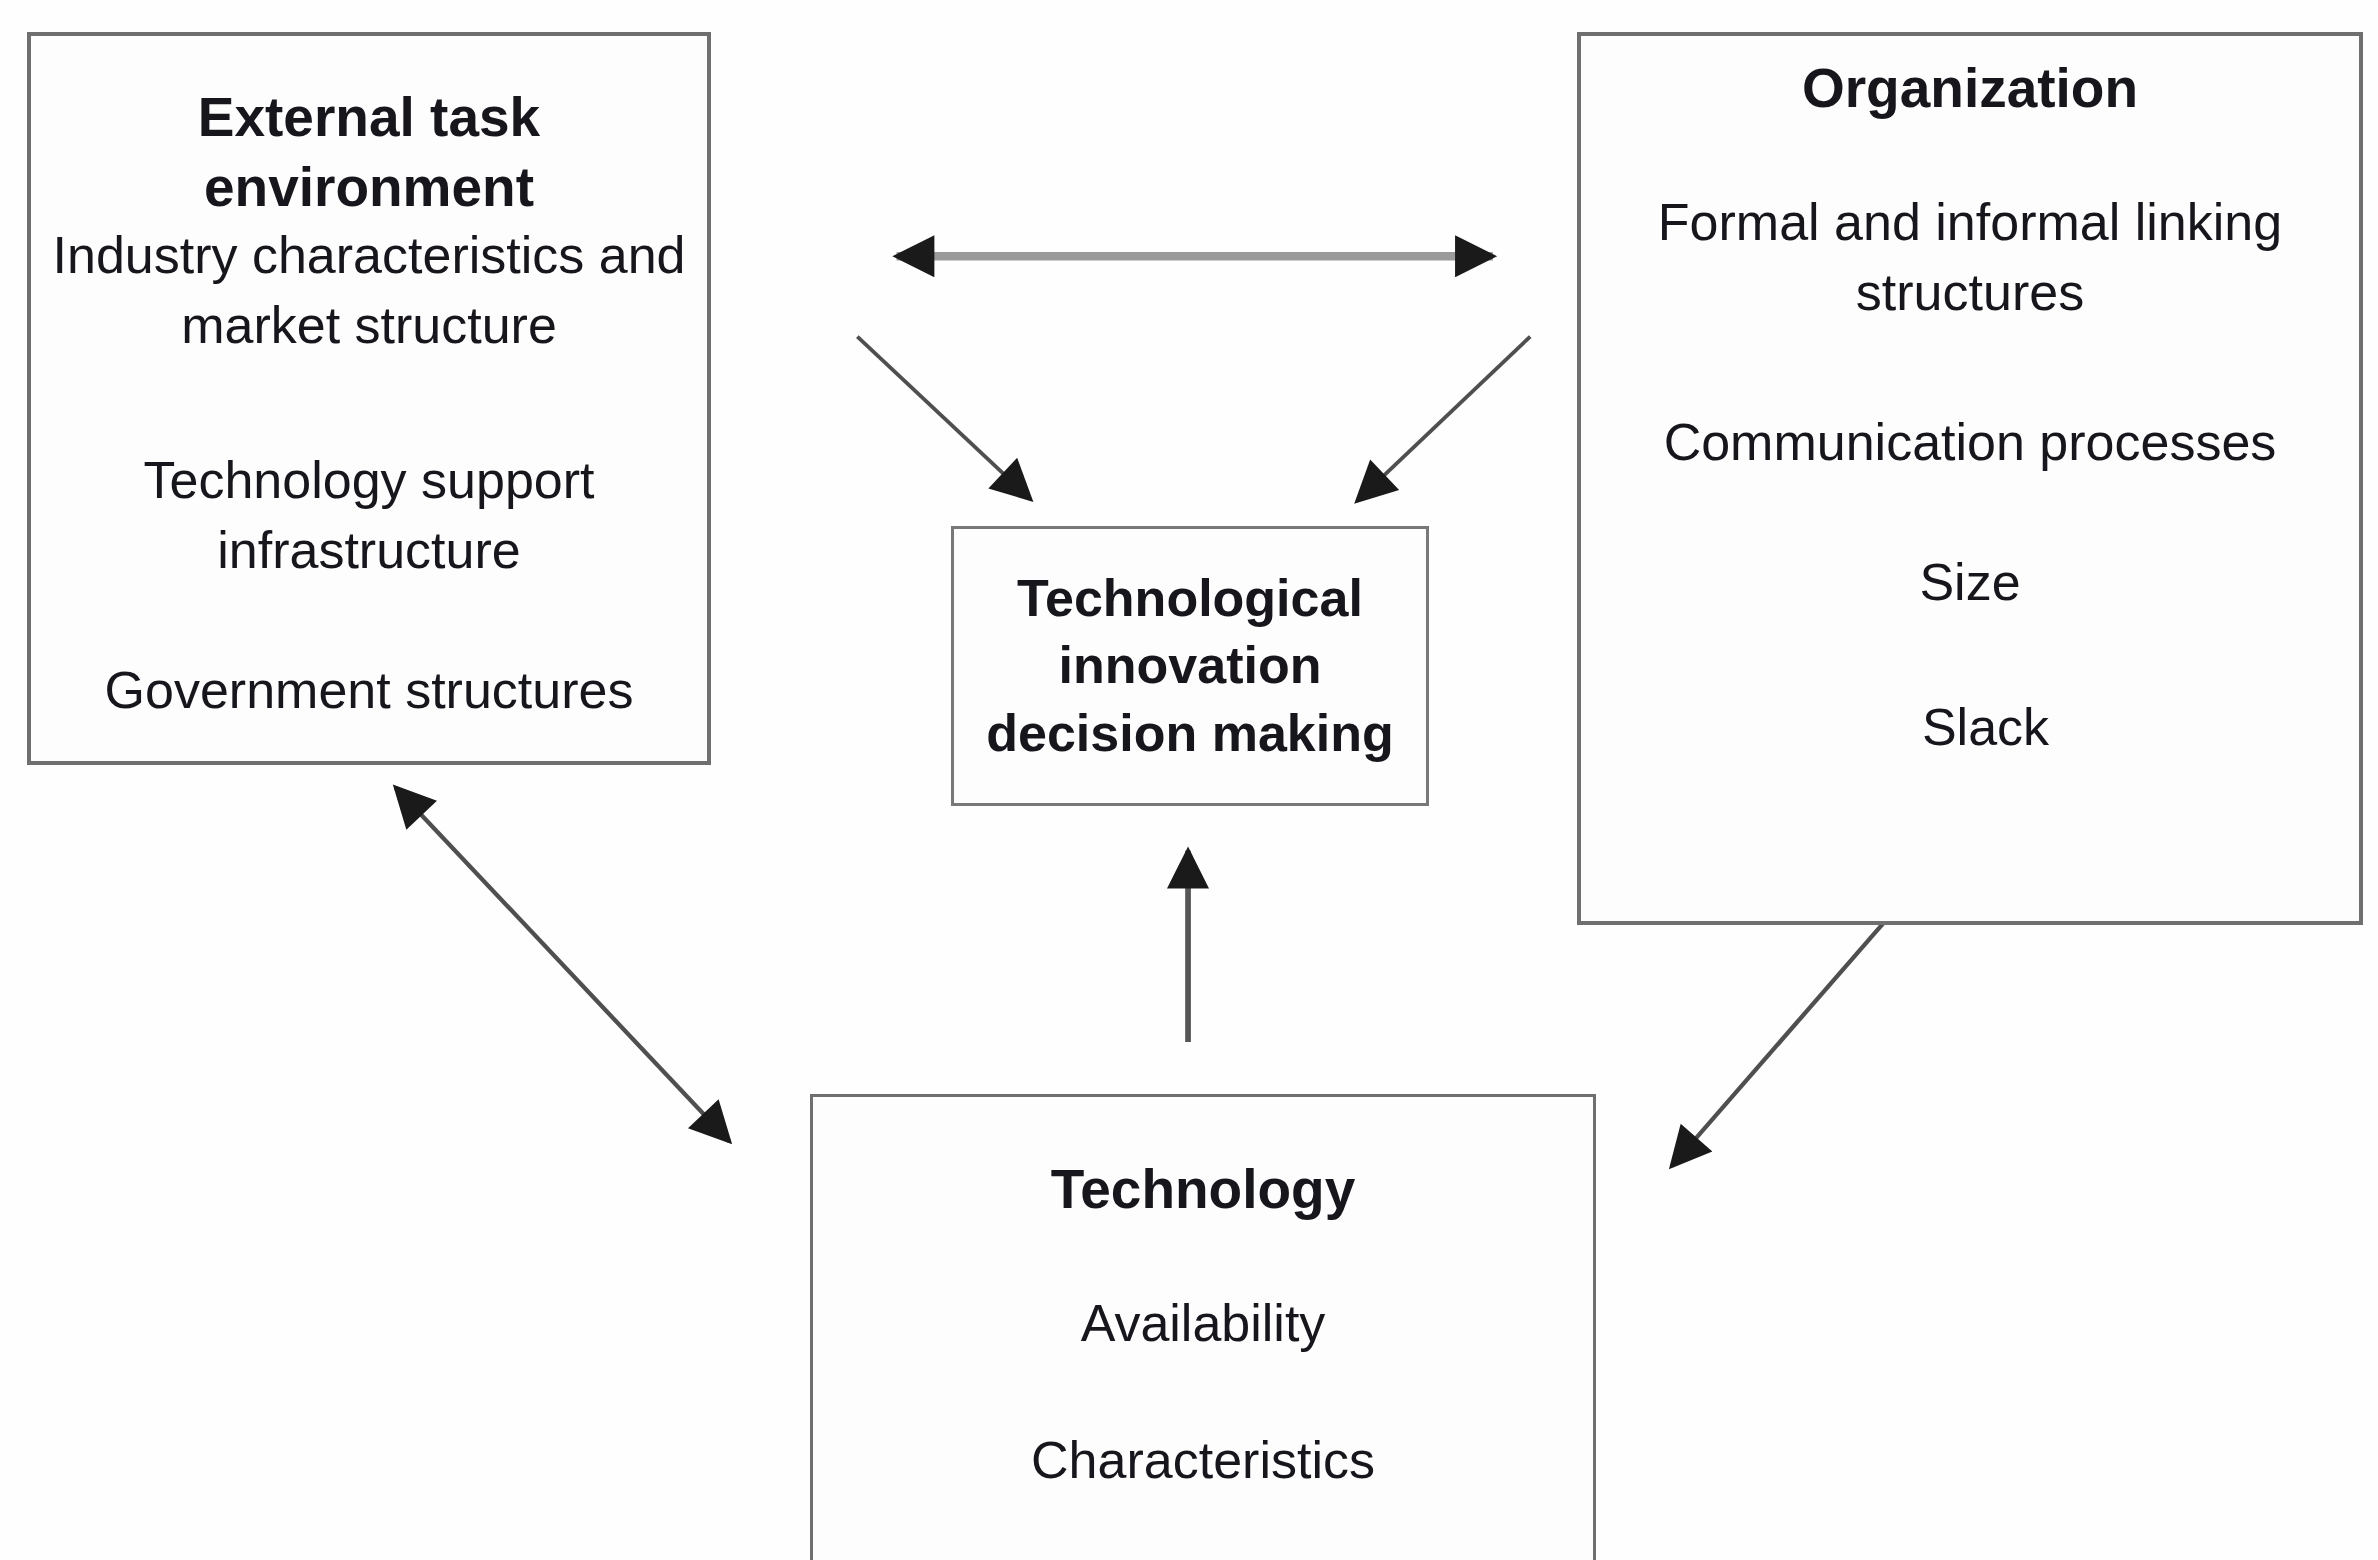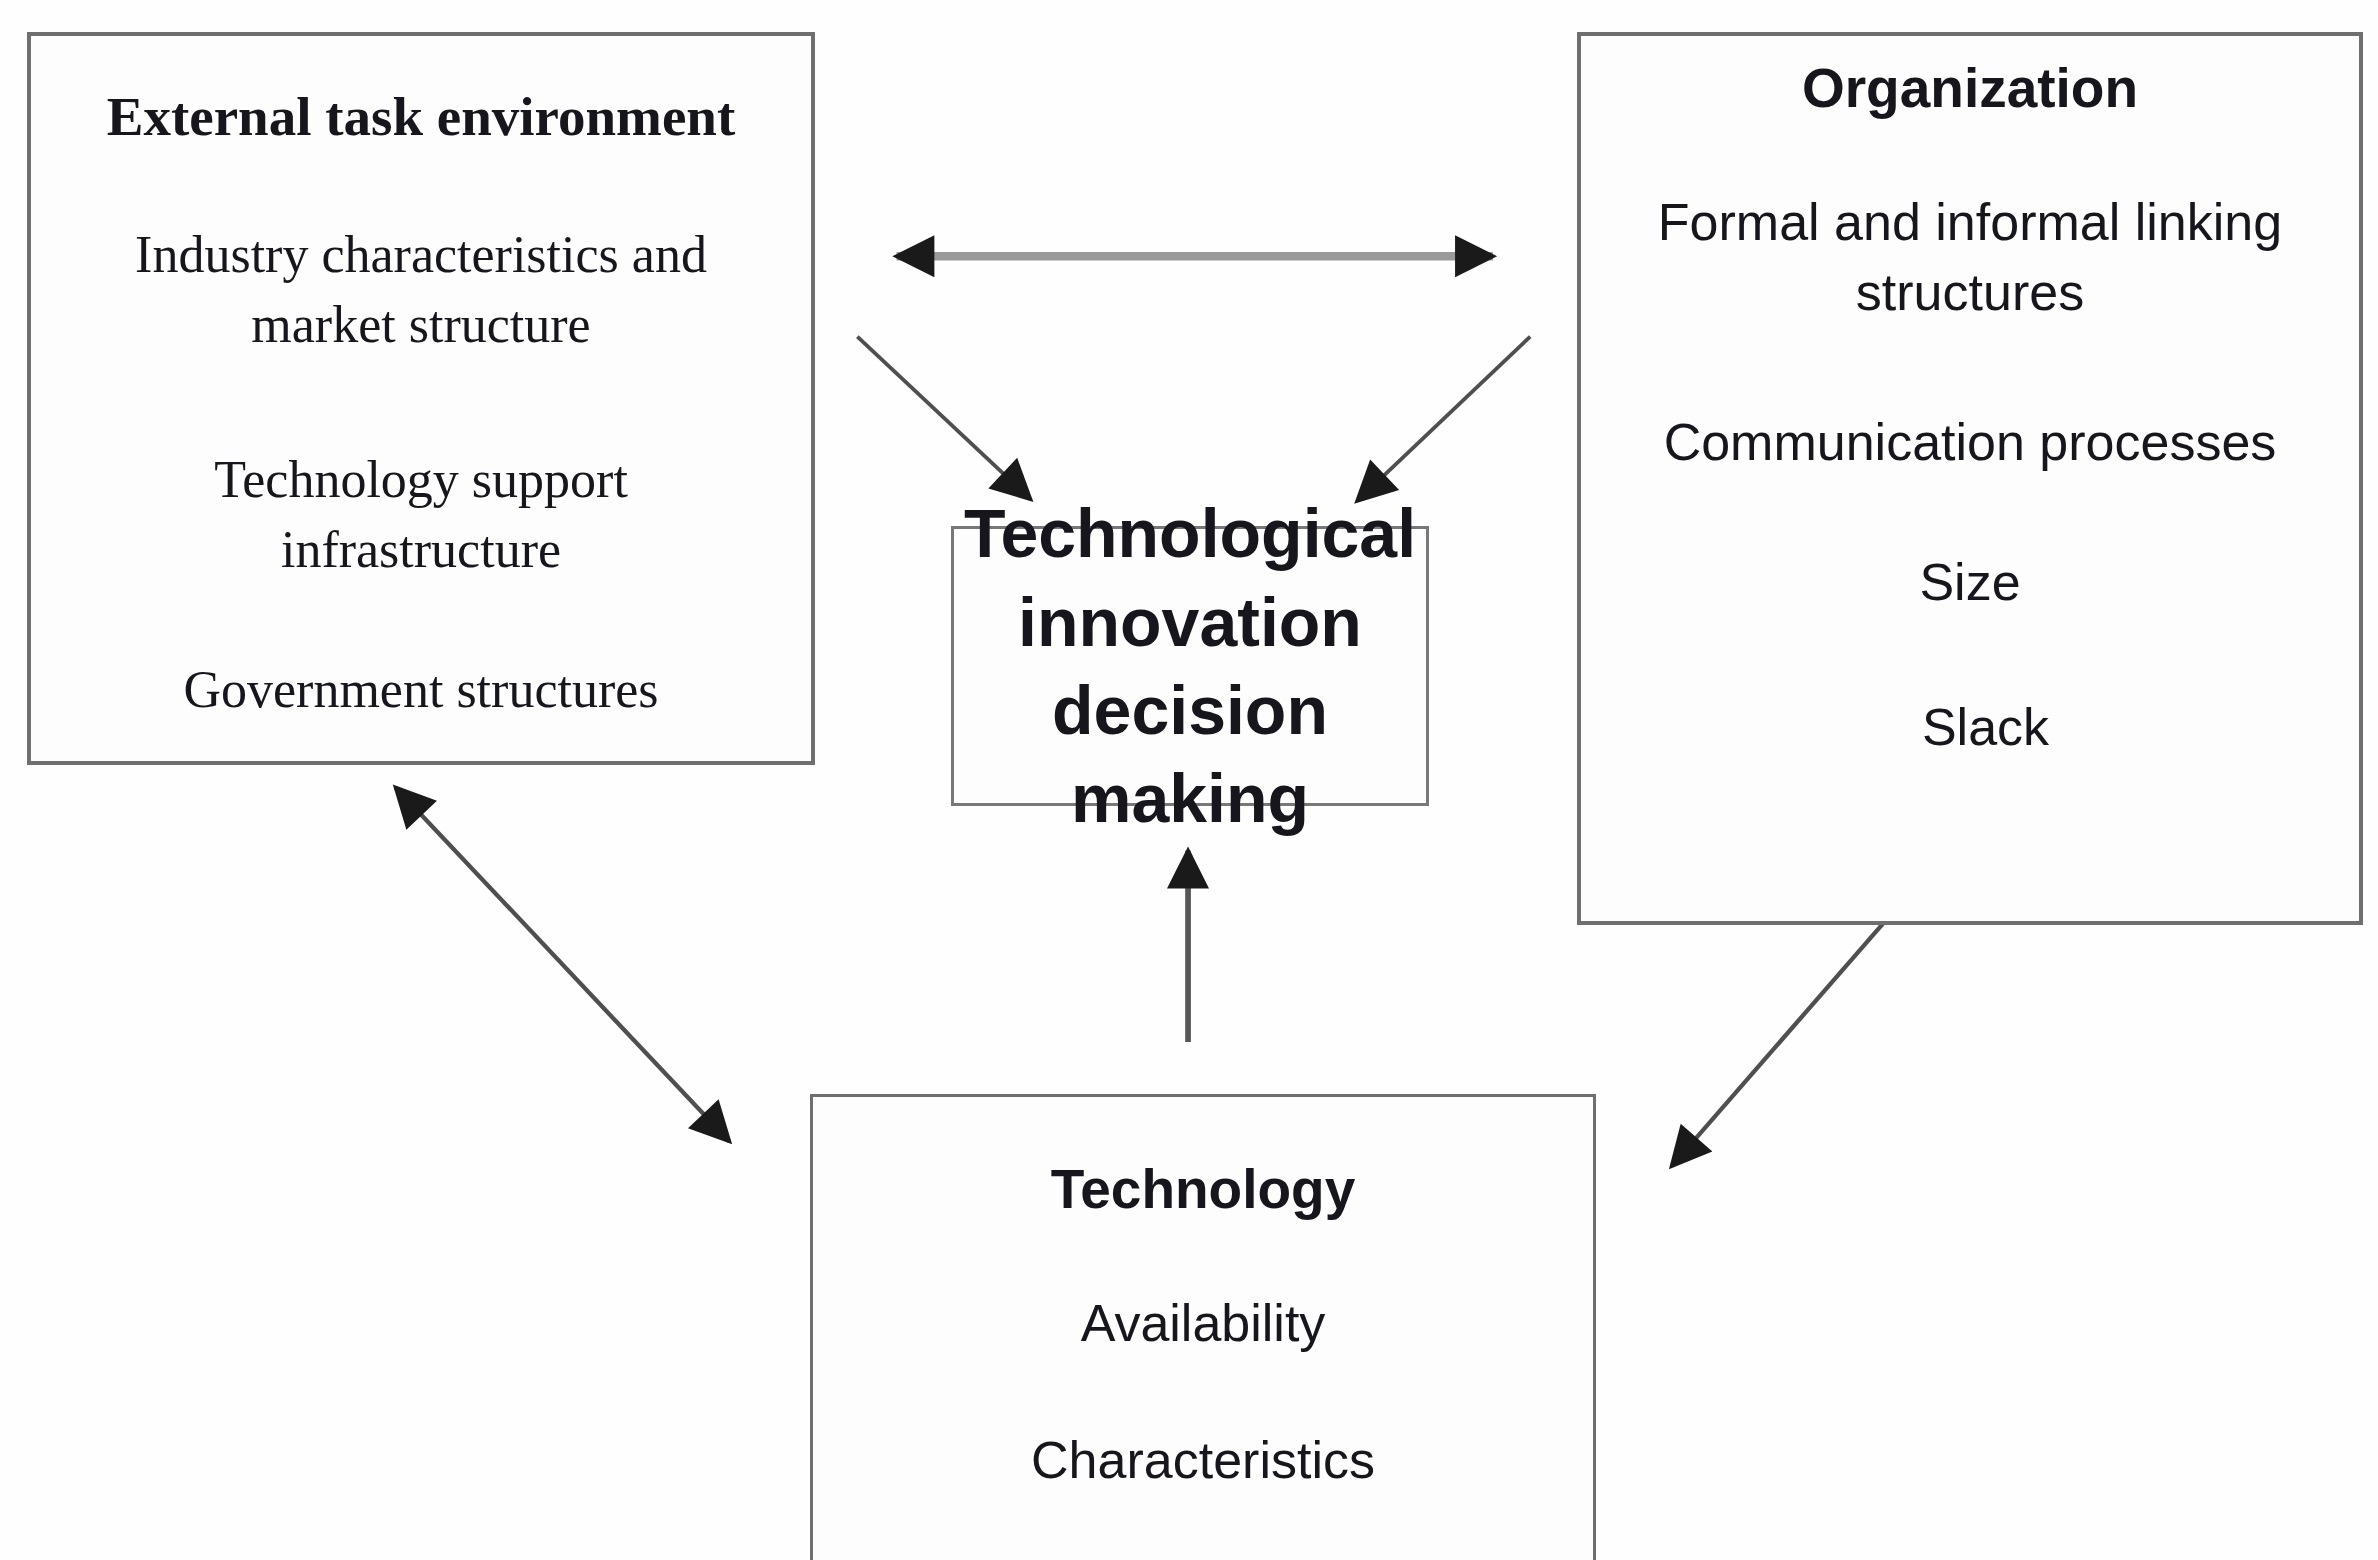--- a/index.html
+++ b/index.html
@@ -48,21 +48,21 @@
     line-height: 1.28;
   }
 
   .box .item {
     font-weight: normal;
     font-size: 52px;
     line-height: 1.35;
   }
 
   
-  #box-external { left: 27px; top: 32px; width: 788px; height: 733px; font-family: Liberation Serif, serif; }
+  #box-external { left: 27px; top: 32px; width: 684px; height: 733px; }
   #box-external .title  { top: 46px; }
   #box-external .item-0 { top: 184px; }
   #box-external .item-1 { top: 409px; }
   #box-external .item-2 { top: 619px; }
 
   
   #box-organization { left: 1577px; top: 32px; width: 786px; height: 893px; }
   #box-organization .title  { top: 17px; }
   #box-organization .item-0 { top: 151px; }
   #box-organization .item-1 { top: 371px; }
@@ -73,21 +73,21 @@
   #box-decision {
     left: 951px; top: 526px; width: 478px; height: 280px;
     border-width: 3.8px;
     border-color: #787878;
     display: flex;
     align-items: center;
     justify-content: center;
   }
   #box-decision .title {
     position: static;
-    font-size: 68px;
+    font-size: 52px;
     line-height: 1.3;
   }
 
   
   #box-technology { left: 798px; top: 1094px; width: 786px; height: 533px; border-width: 3.8px; margin-left: 12px; }
   #box-technology .title  { top: 57px; }
   #box-technology .item-0 { top: 191px; }
   #box-technology .item-1 { top: 328px; }
 </style>
 </head>

